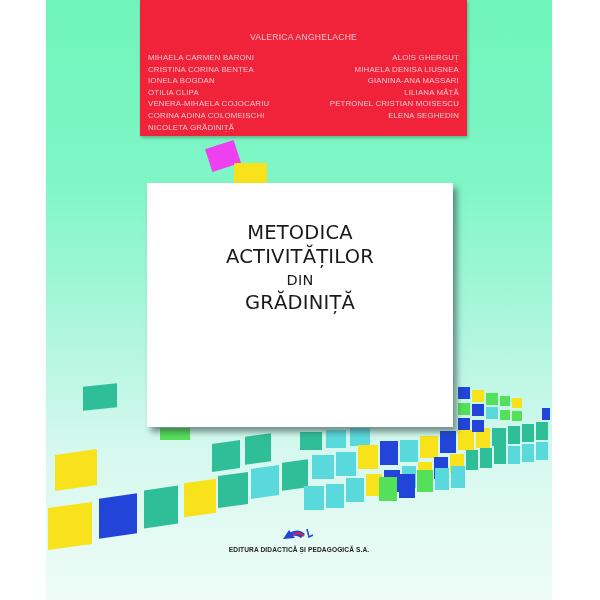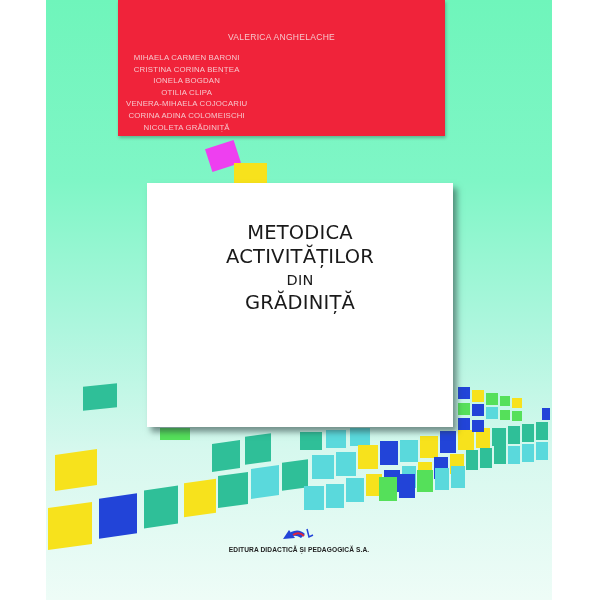--- a/index.html
+++ b/index.html
@@ -3,33 +3,33 @@
 <meta charset="utf-8">
 <style>
   html, body { margin:0; padding:0; background:#ffffff; }
   body { width:600px; height:600px; position:relative; overflow:hidden; font-family:"Liberation Sans", sans-serif; }
   .cover {
     position:absolute; left:46px; top:0; width:506px; height:600px;
     background: linear-gradient(180deg, #6ff5bb 0%, #7ff6c6 30%, #aef6de 55%, #d6f8ee 75%, #eefcf7 100%);
     overflow:hidden;
   }
   .red-block {
-    position:absolute; left:72px; top:0; width:327px; height:136px;
+    position:absolute; left:94px; top:0; width:327px; height:136px;
     background:#f0233a; box-shadow: 1px 2px 3px rgba(0,0,0,0.25);
   }
   .lead-author {
     position:absolute; top:32px; left:0; width:100%; text-align:center;
     color:#f6c6cc; font-size:8.5px; letter-spacing:0.3px;
   }
   .authors-left, .authors-right {
     position:absolute; top:52px; font-size:7.8px; line-height:11.6px; color:#f6c6cc; letter-spacing:0.2px;
   }
   .authors-left { left:8px; text-align:left; }
   .authors-right { right:8px; text-align:right; }
-  .authors-left div, .authors-right div { white-space:nowrap;text-align:center; }
+  .authors-left div, .authors-right div { white-space:nowrap; }
 
   .sq { position:absolute; }
 
   .title-card {
     position:absolute; left:101px; top:183px; width:306px; height:244px;
     background:#ffffff; box-shadow: 4px 5px 6px rgba(40,60,60,0.55);
     text-align:center;
   }
   .title {
     position:absolute; top:38px; left:0; width:100%;
@@ -57,20 +57,28 @@
   <div class="red-block">
     <div class="lead-author">VALERICA ANGHELACHE</div>
     <div class="authors-left">
       <div>MIHAELA CARMEN BARONI</div>
       <div>CRISTINA CORINA BENȚEA</div>
       <div>IONELA BOGDAN</div>
       <div>OTILIA CLIPA</div>
       <div>VENERA-MIHAELA COJOCARIU</div>
       <div>CORINA ADINA COLOMEISCHI</div>
       <div>NICOLETA GRĂDINIȚĂ</div>
+    </div>
+    <div class="authors-right">
+      <div>ALOIS GHERGUȚ</div>
+      <div>MIHAELA DENISA LIUȘNEA</div>
+      <div>GIANINA-ANA MASSARI</div>
+      <div>LILIANA MÂȚĂ</div>
+      <div>PETRONEL CRISTIAN MOISESCU</div>
+      <div>ELENA SEGHEDIN</div>
     </div>
   </div>
 
   <div>
     <div class="sq" style="left:162px;top:144px;width:30px;height:24px;background:#ee3ff0;transform:rotate(-18deg);"></div>
     <div class="sq" style="left:188px;top:163px;width:33px;height:22px;background:#f7e21c;"></div>
 
     <div class="sq" style="left:37px;top:385px;width:34px;height:24px;background:#2fbf98;transform:skewY(-6deg);"></div>
 
     <div class="sq" style="left:114px;top:428px;width:30px;height:12px;background:#55e05a;"></div>

